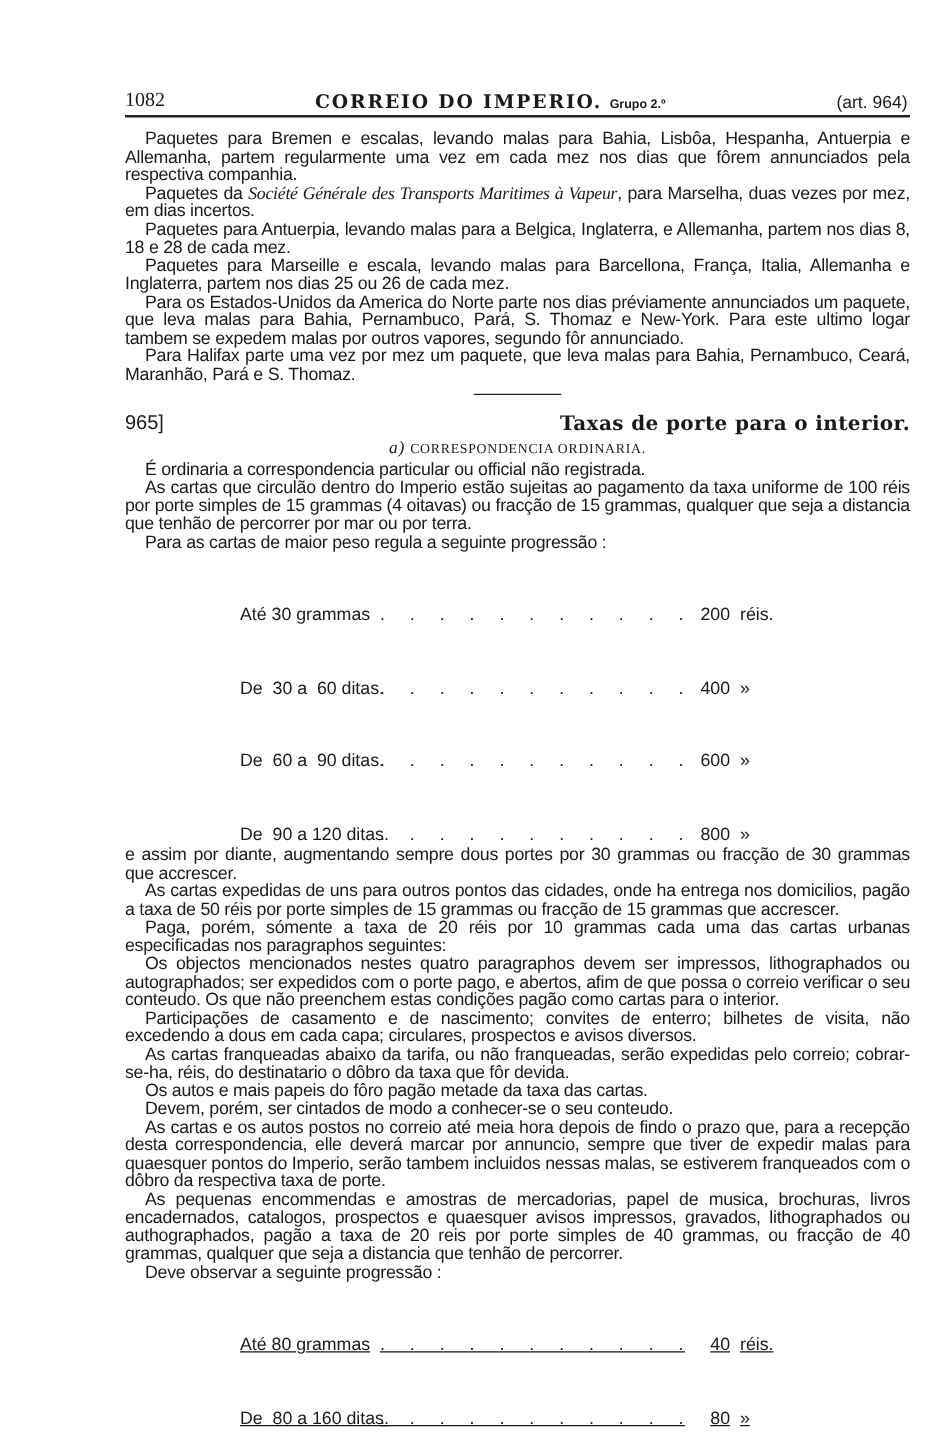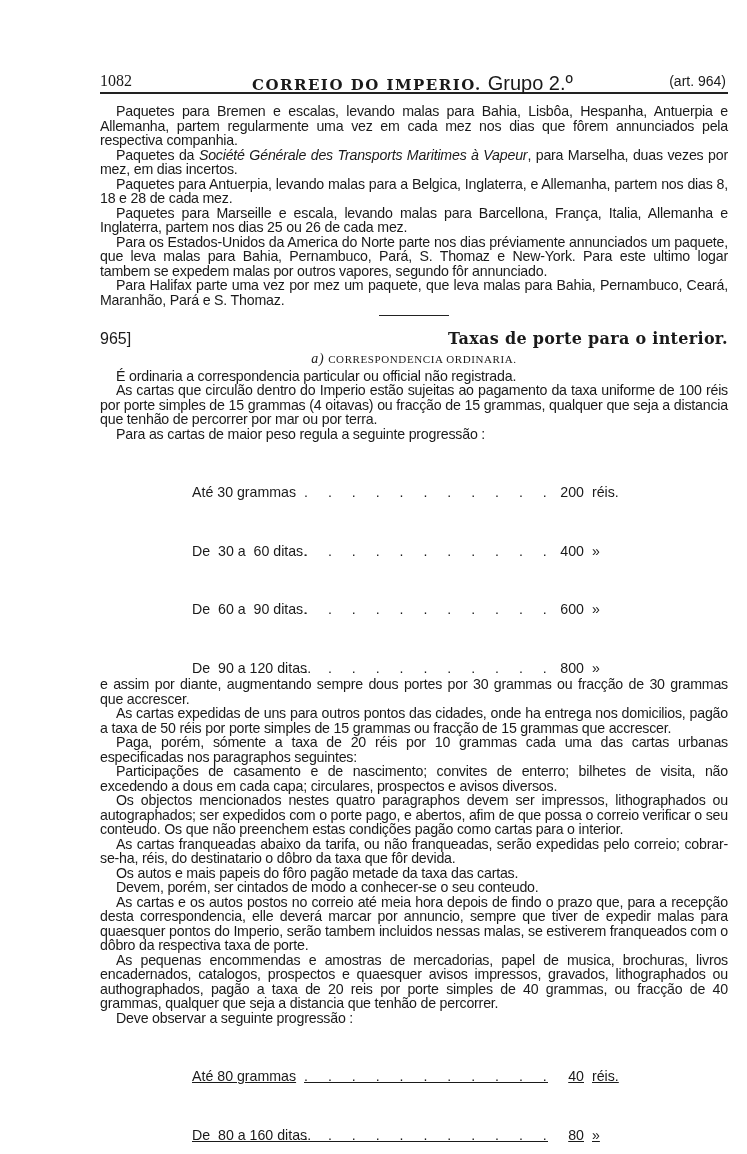--- a/index.html
+++ b/index.html
@@ -2,38 +2,38 @@
 <html><head>
 <meta charset="utf-8">
 <style>
   html, body { margin: 0; padding: 0; background: #ffffff; }
   body { width: 747px; height: 1154px; position: relative; overflow: hidden;
          font-family: "Liberation Serif", "DejaVu Serif", serif; color: #1a1a1a; }
   .page { position: absolute; left: 100px; top: 70px; width: 628px; }
   .header { position: relative; height: 22px; border-bottom: 2px solid #222; }
   .header .pgnum { position: absolute; left: 0; top: 2px; font-size: 16px; }
   .header .title { position: absolute; left: 152px; top: 2px; font-size: 15px; font-weight: bold; letter-spacing: 1.5px; font-family: "DejaVu Serif", serif; }
-  .header .group { font-weight: normal; letter-spacing: 0; font-family: "Liberation Sans", sans-serif; font-size: 20px; margin-left: 6px; }
+  .header .group { font-weight: bold; letter-spacing: 0; font-family: "Liberation Sans", sans-serif; font-size: 10px; margin-left: 6px; }
   .header .art { position: absolute; right: 2px; top: 3px; font-size: 14px; font-family: "Liberation Sans", sans-serif; }
   .body { margin-top: 10px; font-size: 14.2px; line-height: 14.5px; text-align: justify; font-family: "Liberation Sans Narrow", "Liberation Sans", sans-serif; }
   .body p { margin: 0; text-indent: 16px; letter-spacing: -0.2px; }
   .body p.noindent { text-indent: 0; }
   .divider { width: 70px; height: 0; border-top: 1.5px solid #222; margin: 8px auto 16px; }
   .sect { position: relative; height: 18px; }
   .sect .num { position: absolute; left: 0; top: 0; font-size: 16px; }
   .sect .head { position: absolute; left: 0; right: 0; text-align: right; font-size: 16px; font-weight: bold; font-family: "DejaVu Serif", serif; letter-spacing: 0.3px; }
   .subhead { text-align: center; font-size: 11px; letter-spacing: 0.6px; margin: 2px 0 2px; font-family: "Liberation Serif", serif; }
   .subhead .a { font-style: italic; font-size: 14px; margin-right: 4px; }
   .tbl { margin: 2px 0 2px 92px; width: 440px; }
   .tbl .row { display: flex; height: 14.5px; line-height: 14.5px; margin-top: 44px; }
   .tbl .lbl { width: 112px; white-space: pre; }
   .tbl .dots { flex: 1; letter-spacing: 8px; overflow: hidden; white-space: nowrap; }
   .tbl .val { width: 36px; text-align: right; }
   .tbl .unit { width: 40px; padding-left: 8px; }
-  .it { font-style: italic; font-family: Liberation Sans, sans-serif; }
+  .it { font-style: italic; font-family: Liberation Serif, serif; }
 </style>
 </head>
 <body>
 
 <div class="page">
   <div class="header">
     <span class="pgnum">1082</span>
     <span class="title"><span>CORREIO DO IMPERIO.</span><span class="group">Grupo 2.º</span></span>
     <span class="art">(art. 964)</span>
   </div>
@@ -81,22 +81,22 @@
           <span class="lbl">De  90 a 120 ditas.</span>
           <span class="dots">. . . . . . . . . . . . . . .</span>
           <span class="val">800</span>
           <span class="unit">»</span>
         </div>
     </div>
 
     <p class="noindent">e assim por diante, augmentando sempre dous portes por 30 grammas ou fracção de 30 grammas que accrescer.</p>
     <p>As cartas expedidas de uns para outros pontos das cidades, onde ha entrega nos domicilios, pagão a taxa de 50 réis por porte simples de 15 grammas ou fracção de 15 grammas que accrescer.</p>
     <p>Paga, porém, sómente a taxa de 20 réis por 10 grammas cada uma das cartas urbanas especificadas nos paragraphos seguintes:</p>
+    <p>Os objectos mencionados nestes quatro paragraphos devem ser impressos, lithographados ou autographados; ser expedidos com o porte pago, e abertos, afim de que possa o correio verificar o seu conteudo. Os que não preenchem estas condições pagão como cartas para o interior.</p>
     <p>Participações de casamento e de nascimento; convites de enterro; bilhetes de visita, não excedendo a dous em cada capa; circulares, prospectos e avisos diversos.</p>
-    <p>Os objectos mencionados nestes quatro paragraphos devem ser impressos, lithographados ou autographados; ser expedidos com o porte pago, e abertos, afim de que possa o correio verificar o seu conteudo. Os que não preenchem estas condições pagão como cartas para o interior.</p>
     <p>As cartas franqueadas abaixo da tarifa, ou não franqueadas, serão expedidas pelo correio; cobrar-se-ha, réis, do destinatario o dôbro da taxa que fôr devida.</p>
     <p>Os autos e mais papeis do fôro pagão metade da taxa das cartas.</p>
     <p>Devem, porém, ser cintados de modo a conhecer-se o seu conteudo.</p>
     <p>As cartas e os autos postos no correio até meia hora depois de findo o prazo que, para a recepção desta correspondencia, elle deverá marcar por annuncio, sempre que tiver de expedir malas para quaesquer pontos do Imperio, serão tambem incluidos nessas malas, se estiverem franqueados com o dôbro da respectiva taxa de porte.</p>
     <p>As pequenas encommendas e amostras de mercadorias, papel de musica, brochuras, livros encadernados, catalogos, prospectos e quaesquer avisos impressos, gravados, lithographados ou authographados, pagão a taxa de 20 reis por porte simples de 40 grammas, ou fracção de 40 grammas, qualquer que seja a distancia que tenhão de percorrer.</p>
     <p>Deve observar a seguinte progressão :</p>
 
     <div class="tbl" style="margin-top:6px;text-decoration:underline;">
       <div class="row">
           <span class="lbl">Até 80 grammas</span>

